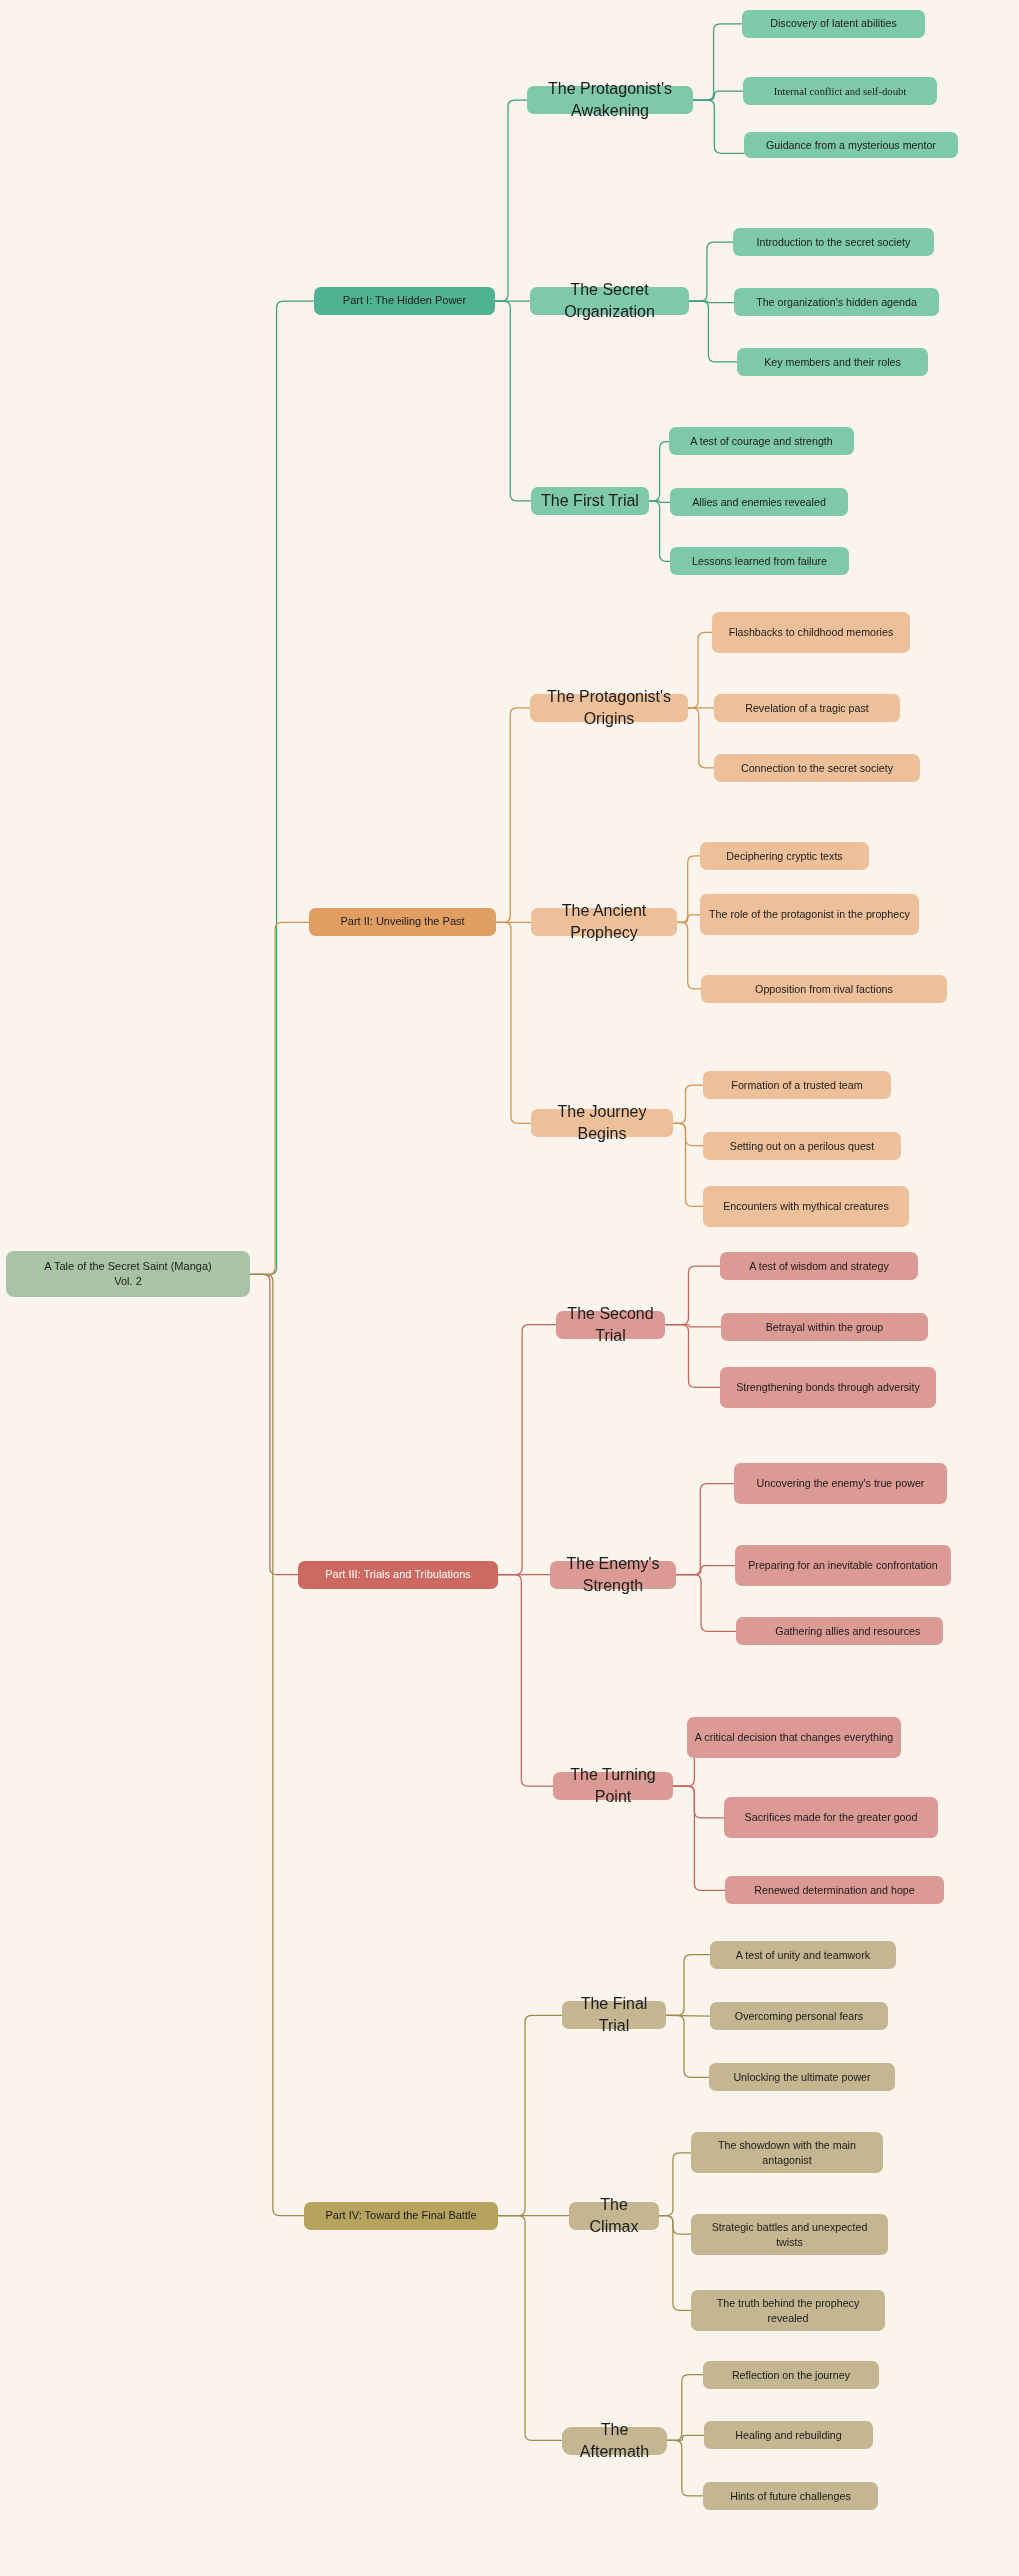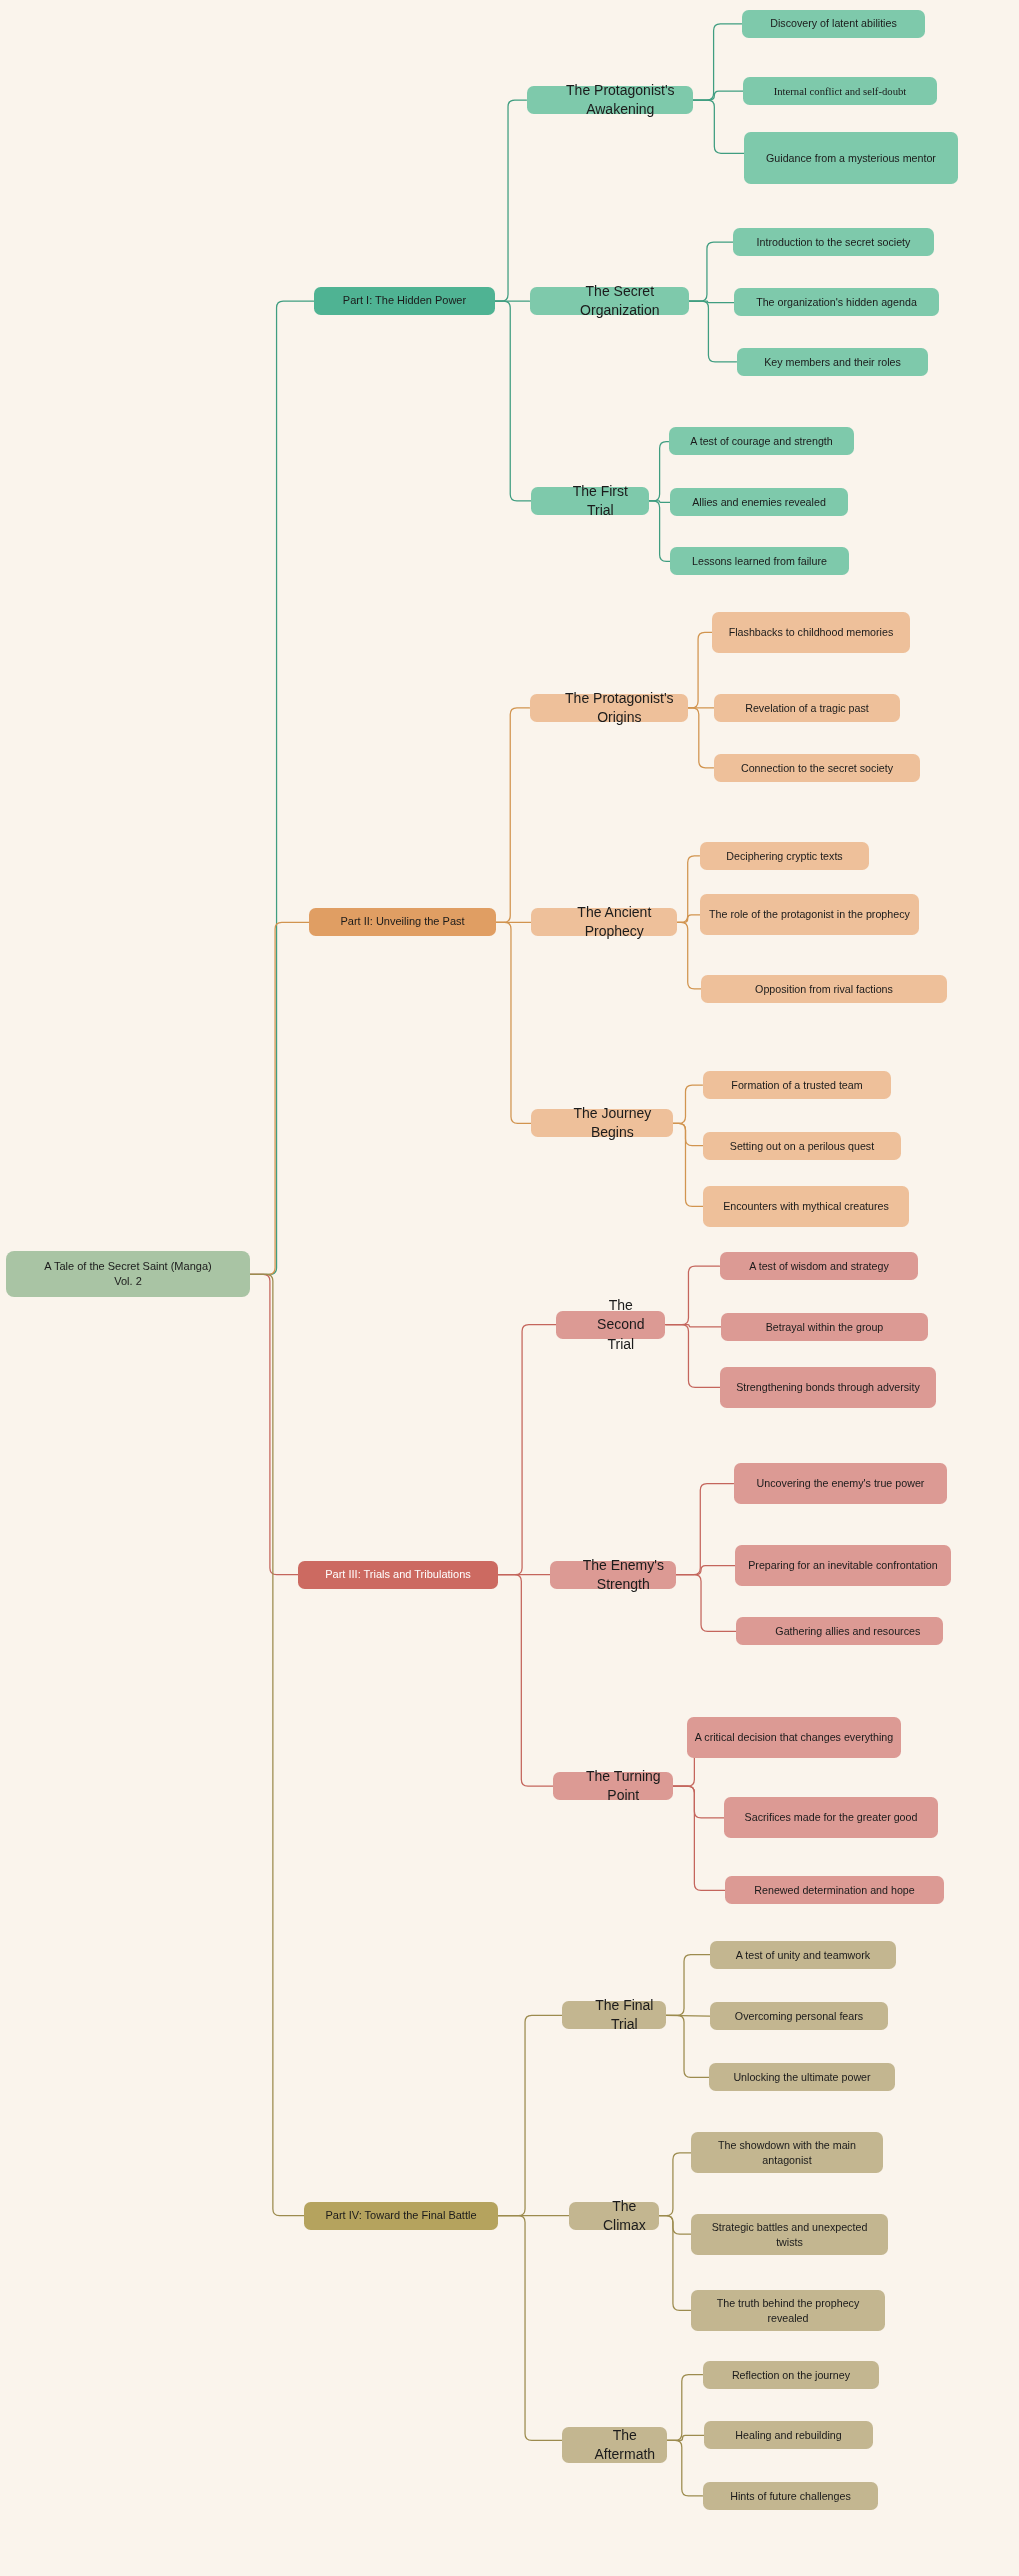--- a/index.html
+++ b/index.html
@@ -41,22 +41,21 @@
     -webkit-font-smoothing: antialiased;
   }
   .node-root {
     font-size: 11px;
     border-radius: 8.1px;
   }
   .node-l1 {
     font-size: 11px;
   }
   .node-l2 {
-    font-size: 14px;
-    padding-left: 28px;
+    font-size: 16px;
   }
   .node-l3 {
     font-size: 10.7px;
   }
   .node-text {
     display: block;
     width: 100%;
   }
 </style>
 </head>
@@ -126,21 +125,21 @@
       </div>
       <div class="node node-l2" style="left: 527px; top: 86px; width: 166px; height: 28px; background: rgb(126, 201, 171);">
         <span class="node-text">The Protagonist's Awakening</span>
       </div>
       <div class="node node-l3" style="left: 742px; top: 9.6px; width: 183px; height: 28px; background: rgb(126, 201, 171);">
         <span class="node-text">Discovery of latent abilities</span>
       </div>
       <div class="node node-l3" style="left: 743px; top: 77px; width: 194px; height: 28px; background: rgb(126, 201, 171); font-family: Liberation Serif, serif;">
         <span class="node-text">Internal conflict and self-doubt</span>
       </div>
-      <div class="node node-l3" style="left: 744px; top: 132px; width: 214px; height: 52px; background: rgb(126, 201, 171); justify-content: flex-end;">
+      <div class="node node-l3" style="left: 744px; top: 132px; width: 214px; height: 26px; background: rgb(126, 201, 171); justify-content: flex-end;">
         <span class="node-text">Guidance from a mysterious mentor</span>
       </div>
       <div class="node node-l2" style="left: 530px; top: 287px; width: 159px; height: 28px; background: rgb(126, 201, 171);">
         <span class="node-text">The Secret Organization</span>
       </div>
       <div class="node node-l3" style="left: 733px; top: 228px; width: 201px; height: 28px; background: rgb(126, 201, 171);">
         <span class="node-text">Introduction to the secret society</span>
       </div>
       <div class="node node-l3" style="left: 734px; top: 288px; width: 205px; height: 28px; background: rgb(126, 201, 171);">
         <span class="node-text">The organization's hidden agenda</span>
@@ -258,21 +257,21 @@
       </div>
       <div class="node node-l3" style="left: 691px; top: 2132px; width: 192px; height: 41px; background: rgb(195, 182, 144);">
         <span class="node-text">The showdown with the main antagonist</span>
       </div>
       <div class="node node-l3" style="left: 691px; top: 2214px; width: 197px; height: 41px; background: rgb(195, 182, 144);">
         <span class="node-text">Strategic battles and unexpected twists</span>
       </div>
       <div class="node node-l3" style="left: 691px; top: 2290px; width: 194px; height: 41px; background: rgb(195, 182, 144);">
         <span class="node-text">The truth behind the prophecy revealed</span>
       </div>
-      <div class="node node-l2" style="left: 562px; top: 2427px; width: 105px; height: 36px; background: rgb(195, 182, 144);">
+      <div class="node node-l2" style="left: 562px; top: 2427px; width: 105px; height: 28px; background: rgb(195, 182, 144); border-radius: 9px;">
         <span class="node-text">The Aftermath</span>
       </div>
       <div class="node node-l3" style="left: 703px; top: 2361px; width: 176px; height: 28px; background: rgb(195, 182, 144);">
         <span class="node-text">Reflection on the journey</span>
       </div>
       <div class="node node-l3" style="left: 704px; top: 2421px; width: 169px; height: 28px; background: rgb(195, 182, 144);">
         <span class="node-text">Healing and rebuilding</span>
       </div>
       <div class="node node-l3" style="left: 703px; top: 2482px; width: 175px; height: 28px; background: rgb(195, 182, 144);">
         <span class="node-text">Hints of future challenges</span>

